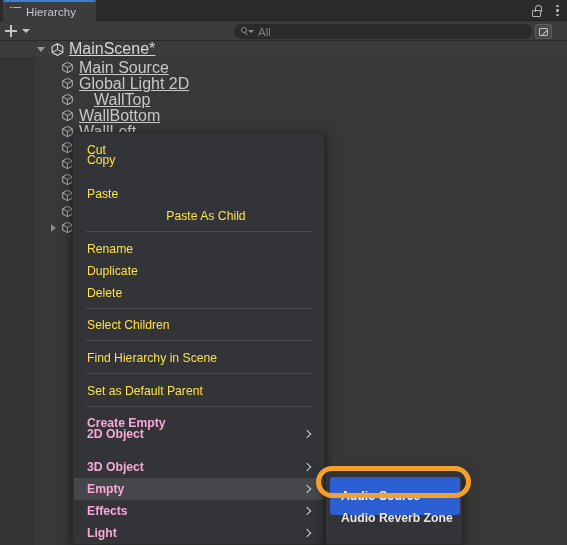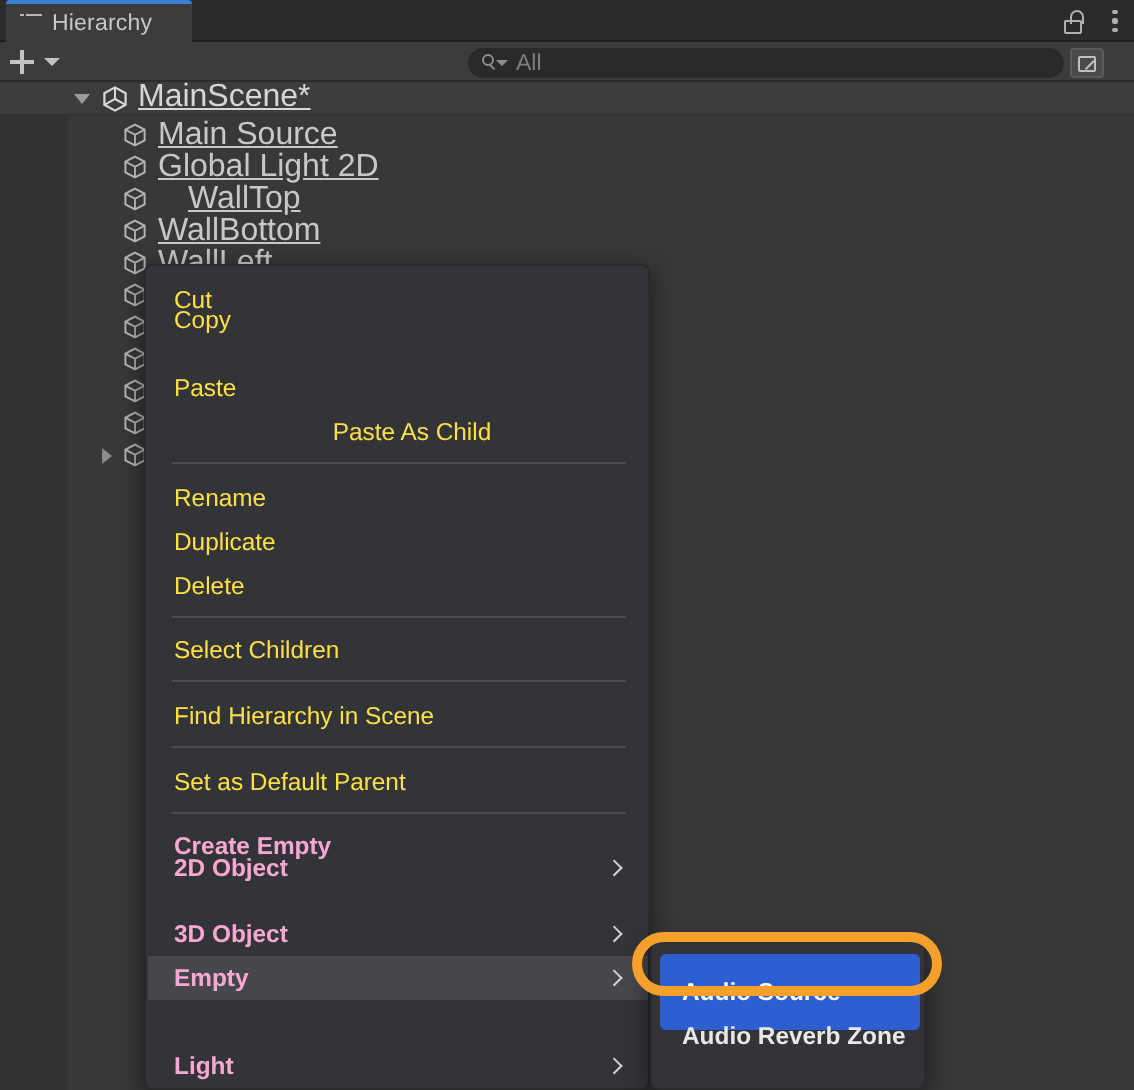--- a/index.html
+++ b/index.html
@@ -609,20 +609,24 @@
       <span class="chev"></span>
     </div>
     <div class="mi enabled" style="top:323px;">
       <span class="label">3D Object</span>
       <span class="chev"></span>
     </div>
     <div class="mi enabled highlight" style="top:345px;">
       <span class="label">Empty</span>
       <span class="chev"></span>
     </div>
+    <div class="mi enabled" style="top:367px;">
+      <span class="label">Effects</span>
+      <span class="chev"></span>
+    </div>
     <div class="mi enabled" style="top:389px;">
       <span class="label">Light</span>
       <span class="chev"></span>
     </div>
   </div>
 
   <div class="submenu">
     <div class="smi selected" style="top:6px;">
       <span class="label">Audio Source</span>
     </div>

